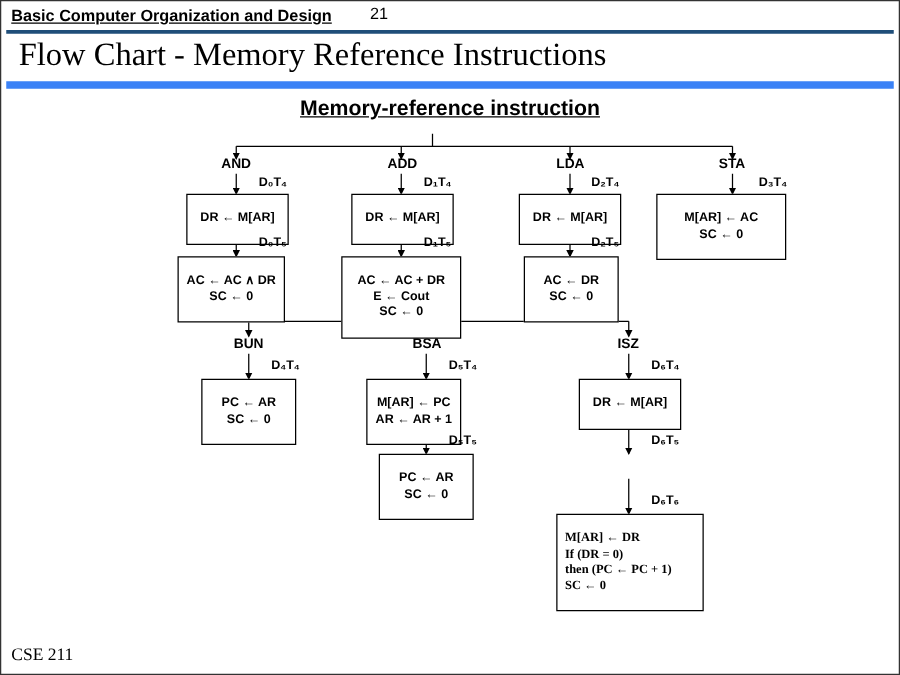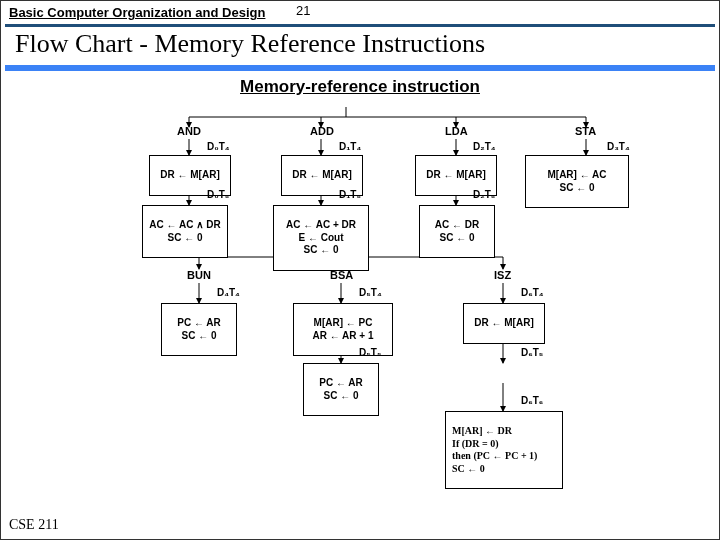--- a/index.html
+++ b/index.html
@@ -102,21 +102,21 @@
     <div class="plain" style="left:186px;top:172px">BUN</div>
     <div class="plain" style="left:329px;top:172px">BSA</div>
     <div class="plain" style="left:493px;top:172px">ISZ</div>
 
     <div class="tag" style="left:216px;top:190px">D₄T₄</div>
     <div class="tag" style="left:358px;top:190px">D₅T₄</div>
     <div class="tag" style="left:520px;top:190px">D₆T₄</div>
 
     <div class="node" style="left: 160px; top: 206px; width: 76px; white-space: pre-line;">PC ← AR
 SC ← 0</div>
-    <div class="node" style="left: 292px; top: 206px; width: 100px; white-space: pre-line;">M[AR] ← PC
+    <div class="node" style="left: 292px; top: 206px; width: 76px; white-space: pre-line;">M[AR] ← PC
 AR ← AR + 1</div>
     <div class="node" style="left:462px;top:206px;width:82px">DR ← M[AR]</div>
 
     <div class="tag" style="left:358px;top:250px">D₅T₅</div>
     <div class="tag" style="left:520px;top:250px">D₆T₅</div>
 
     <div class="node" style="left: 302px; top: 266px; width: 76px; white-space: pre-line;">PC ← AR
 SC ← 0</div>
 
     <div class="tag" style="left:520px;top:298px">D₆T₆</div>

